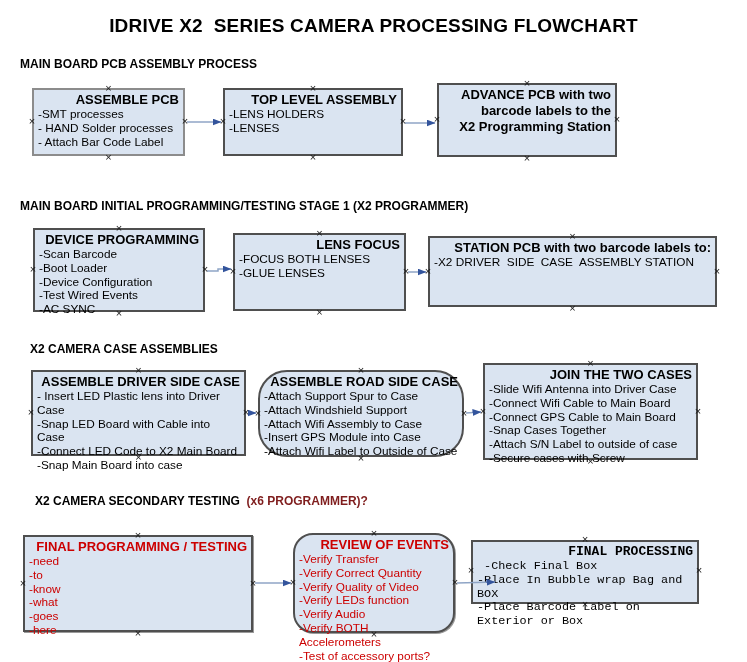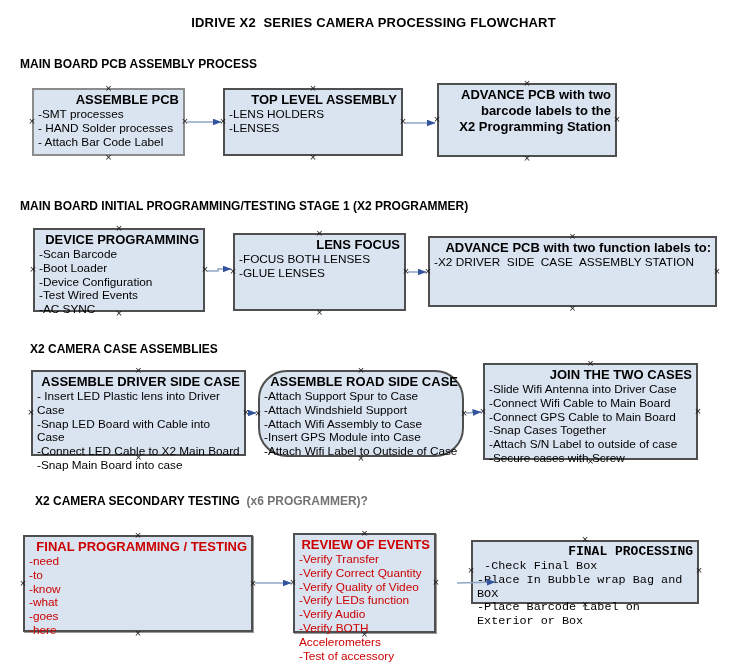--- a/index.html
+++ b/index.html
@@ -2,26 +2,26 @@
 <html><head>
 <meta charset="utf-8">
 <style>
   html,body { margin:0; padding:0; background:#ffffff; }
   .canvas {
     position:relative; width:747px; height:662px; background:#ffffff;
     font-family:"Liberation Sans", sans-serif; color:#000; overflow:hidden;
   }
   .title {
     position:absolute; top:15px; left:0; width:747px; text-align:center;
-    font-size:13px; font-weight:bold; letter-spacing:0.2px; white-space:pre;
+    font-size:19px; font-weight:bold; letter-spacing:0.2px; white-space:pre;
   }
   .sec-header {
     position:absolute; font-size:12px; font-weight:bold; white-space:pre;
   }
-  .sec-header .red-part { color:#737373; }
+  .sec-header .red-part { color:#7f1d1d; }
   .h1 { left:20px;  top:57px;  }
   .h2 { left:20px;  top:199px; }
   .h3 { left:30px;  top:342px; }
   .h4 { left:35px;  top:494px; }
 
   .box {
     position:absolute; box-sizing:border-box;
     background:#dae4f1; border:2px solid #4f4f4f;
     padding:2px 4px 0 4px;
   }
@@ -109,33 +109,33 @@
     <div class="bt">LENS FOCUS</div>
     <div class="bl">-FOCUS BOTH LENSES</div>
     <div class="bl">-GLUE LENSES</div>
   </div>
 
   <div class="box" style="left:428px; top:236px; width:289px; height:71px;">
     <span class="hd ht"></span>
       <span class="hd hb"></span>
       <span class="hd hl"></span>
       <span class="hd hr"></span>
-    <div class="bt">ADVANCE PCB with two function labels to:</div>
+    <div class="bt">STATION PCB with two barcode labels to:</div>
     <div class="bl">-X2 DRIVER  SIDE  CASE  ASSEMBLY STATION</div>
   </div>
 
   <div class="box" style="left:31px; top:370px; width:215px; height:86px;">
     <span class="hd ht"></span>
       <span class="hd hb"></span>
       <span class="hd hl"></span>
       <span class="hd hr"></span>
     <div class="bt">ASSEMBLE DRIVER SIDE CASE</div>
     <div class="bl">- Insert LED Plastic lens into Driver Case</div>
     <div class="bl">-Snap LED Board with Cable into Case</div>
-    <div class="bl">-Connect LED Cable to X2 Main Board</div>
+    <div class="bl">-Connect LED Code to X2 Main Board</div>
     <div class="bl">-Snap Main Board into case</div>
   </div>
 
   <div class="box" style="left:258px; top:370px; width:206px; height:87px;border-radius:29px;">
     <span class="hd ht"></span>
       <span class="hd hb"></span>
       <span class="hd hl"></span>
       <span class="hd hr"></span>
     <div class="bt">ASSEMBLE ROAD SIDE CASE</div>
     <div class="bl">-Attach Support Spur to Case</div>
@@ -166,21 +166,21 @@
       <span class="hd hr"></span>
     <div class="bt">FINAL PROGRAMMING / TESTING</div>
     <div class="bl">-need</div>
     <div class="bl">-to</div>
     <div class="bl">-know</div>
     <div class="bl">-what</div>
     <div class="bl">-goes</div>
     <div class="bl">-here</div>
   </div>
 
-  <div class="box red shadowed" style="left:293px; top:533px; width:143px; height:100px;">
+  <div class="box red shadowed" style="left:293px; top:533px; width:162px; height:100px;border-radius:20px;">
     <span class="hd ht"></span>
       <span class="hd hb"></span>
       <span class="hd hl"></span>
       <span class="hd hr"></span>
     <div class="bt">REVIEW OF EVENTS</div>
     <div class="bl">-Verify Transfer</div>
     <div class="bl">-Verify Correct Quantity</div>
     <div class="bl">-Verify Quality of Video</div>
     <div class="bl">-Verify LEDs function</div>
     <div class="bl">-Verify Audio</div>

